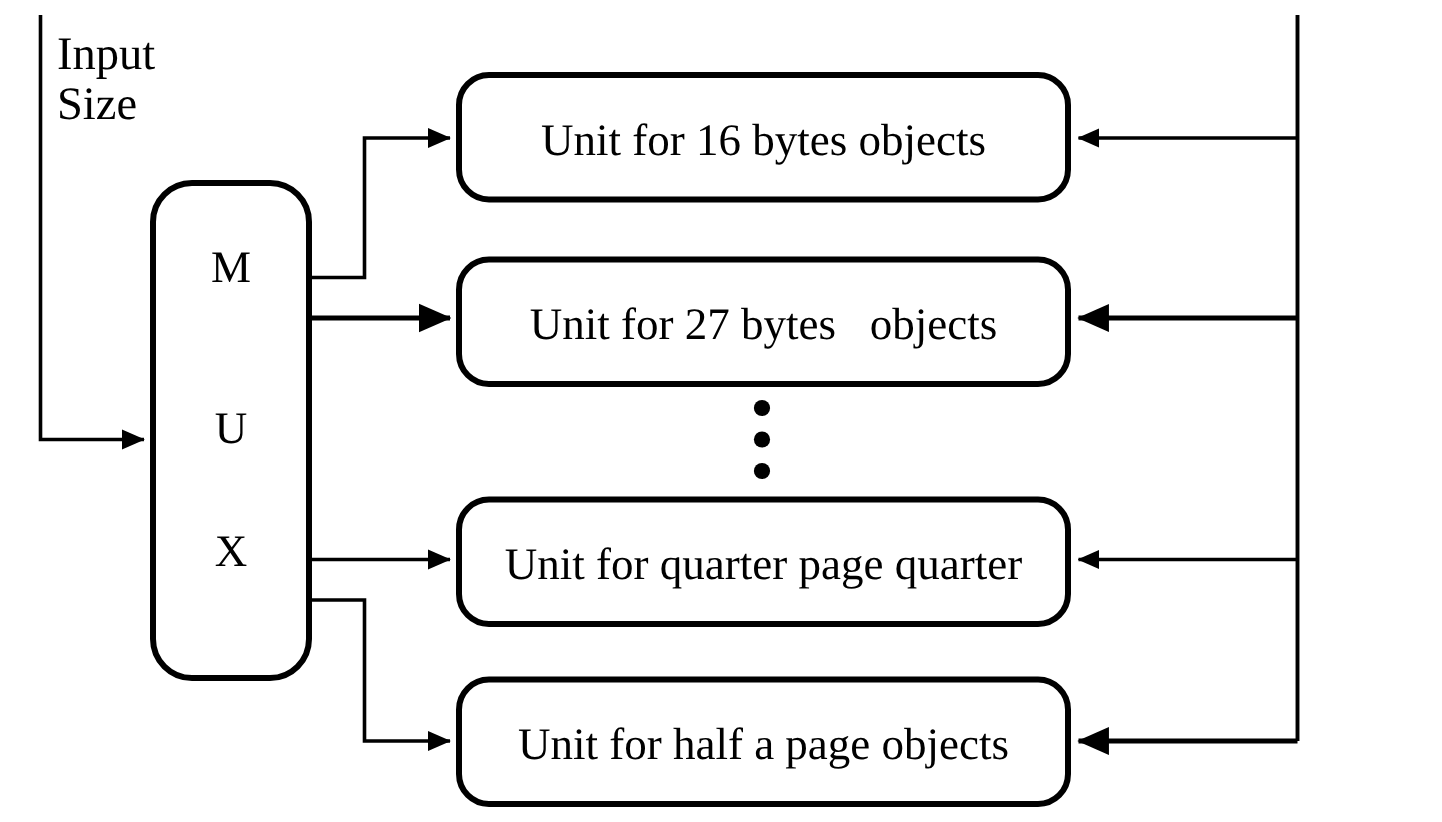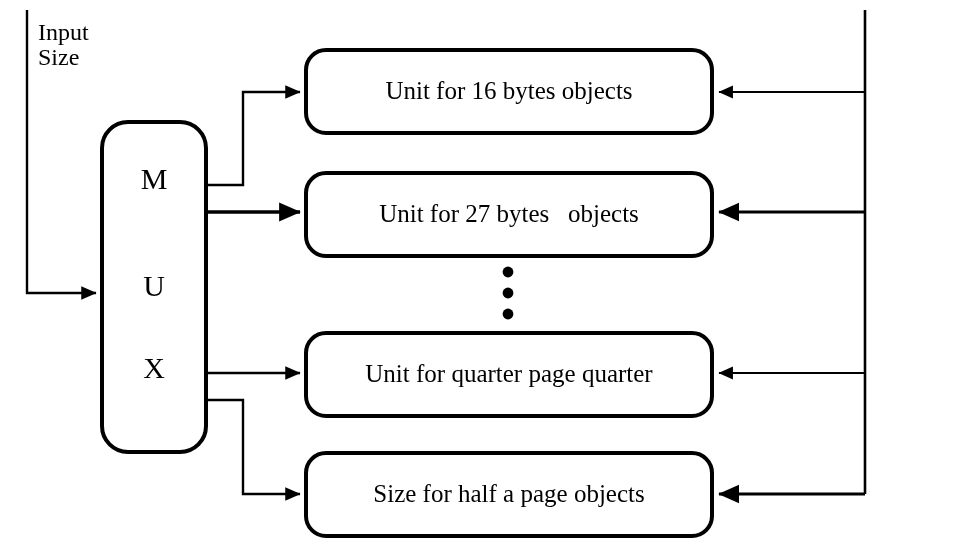--- a/index.html
+++ b/index.html
@@ -22,33 +22,33 @@
     width: 961px;
     height: 548px;
   }
   .lbl {
     position: absolute;
     color: #000000;
     white-space: pre;
     line-height: 1.05;
   }
   .unit-label {
-    font-size: 25px;
+    font-size: 30px;
     text-align: center;
     width: 406px;
     left: 306px;
   }
   .mux-char {
     font-size: 30px;
     text-align: center;
     width: 104px;
     left: 102px;
   }
   .corner-label {
-    font-size: 24px;
+    font-size: 31px;
   }
   #input-size-label {
     left: 38px;
     top: 20px;
   }
   #opcode-label {
     left: 874px;
     top: 20px;
   }
 </style>
@@ -100,15 +100,15 @@
 Size</div>
 
 
   <div class="lbl mux-char" style="top:163px;">M</div>
   <div class="lbl mux-char" style="top:270px;">U</div>
   <div class="lbl mux-char" style="top:352px;">X</div>
 
   <div class="lbl unit-label" style="top:78px;">Unit for 16 bytes objects</div>
   <div class="lbl unit-label" style="top:201px;">Unit for 27 bytes   objects</div>
   <div class="lbl unit-label" style="top:361px;">Unit for quarter page quarter</div>
-  <div class="lbl unit-label" style="top:481px;">Size for half a page objects</div>
+  <div class="lbl unit-label" style="top:481px;">Unit for half a page objects</div>
 
 </div>
 
 </body></html>

